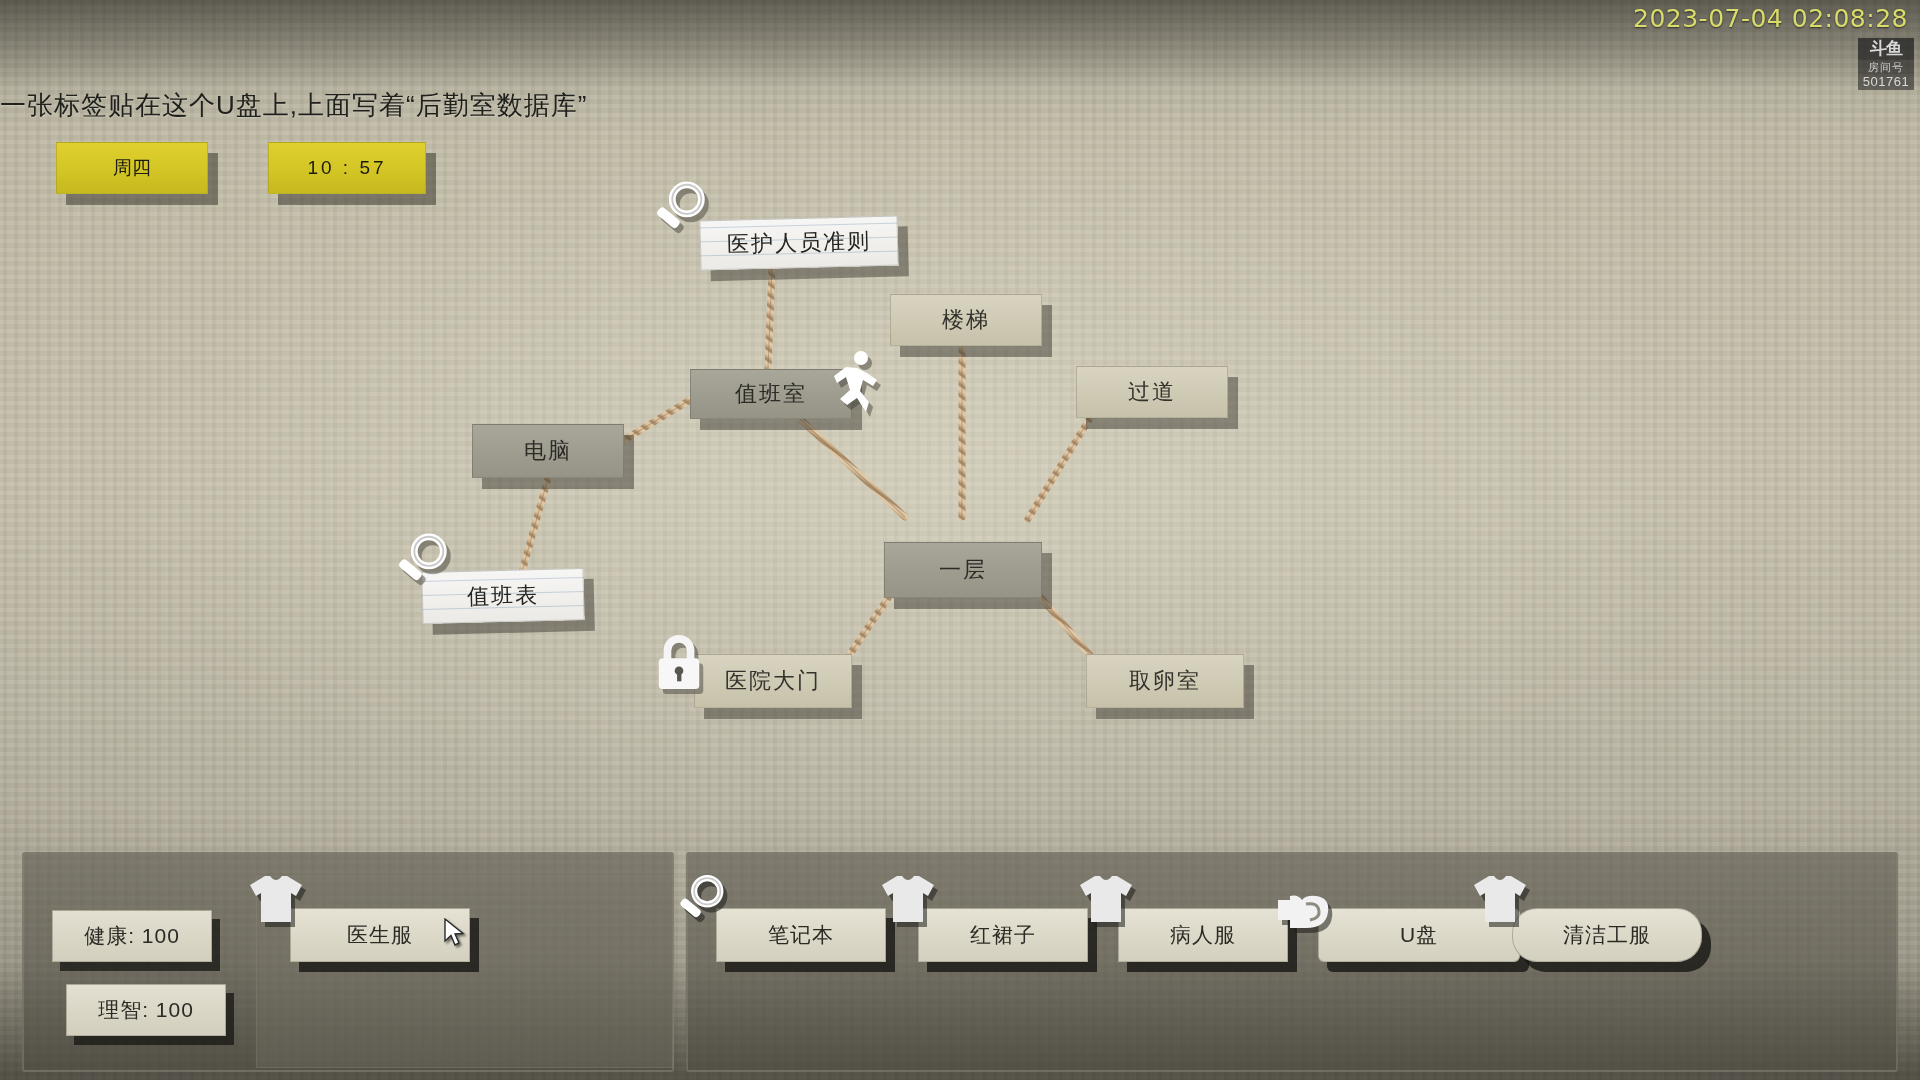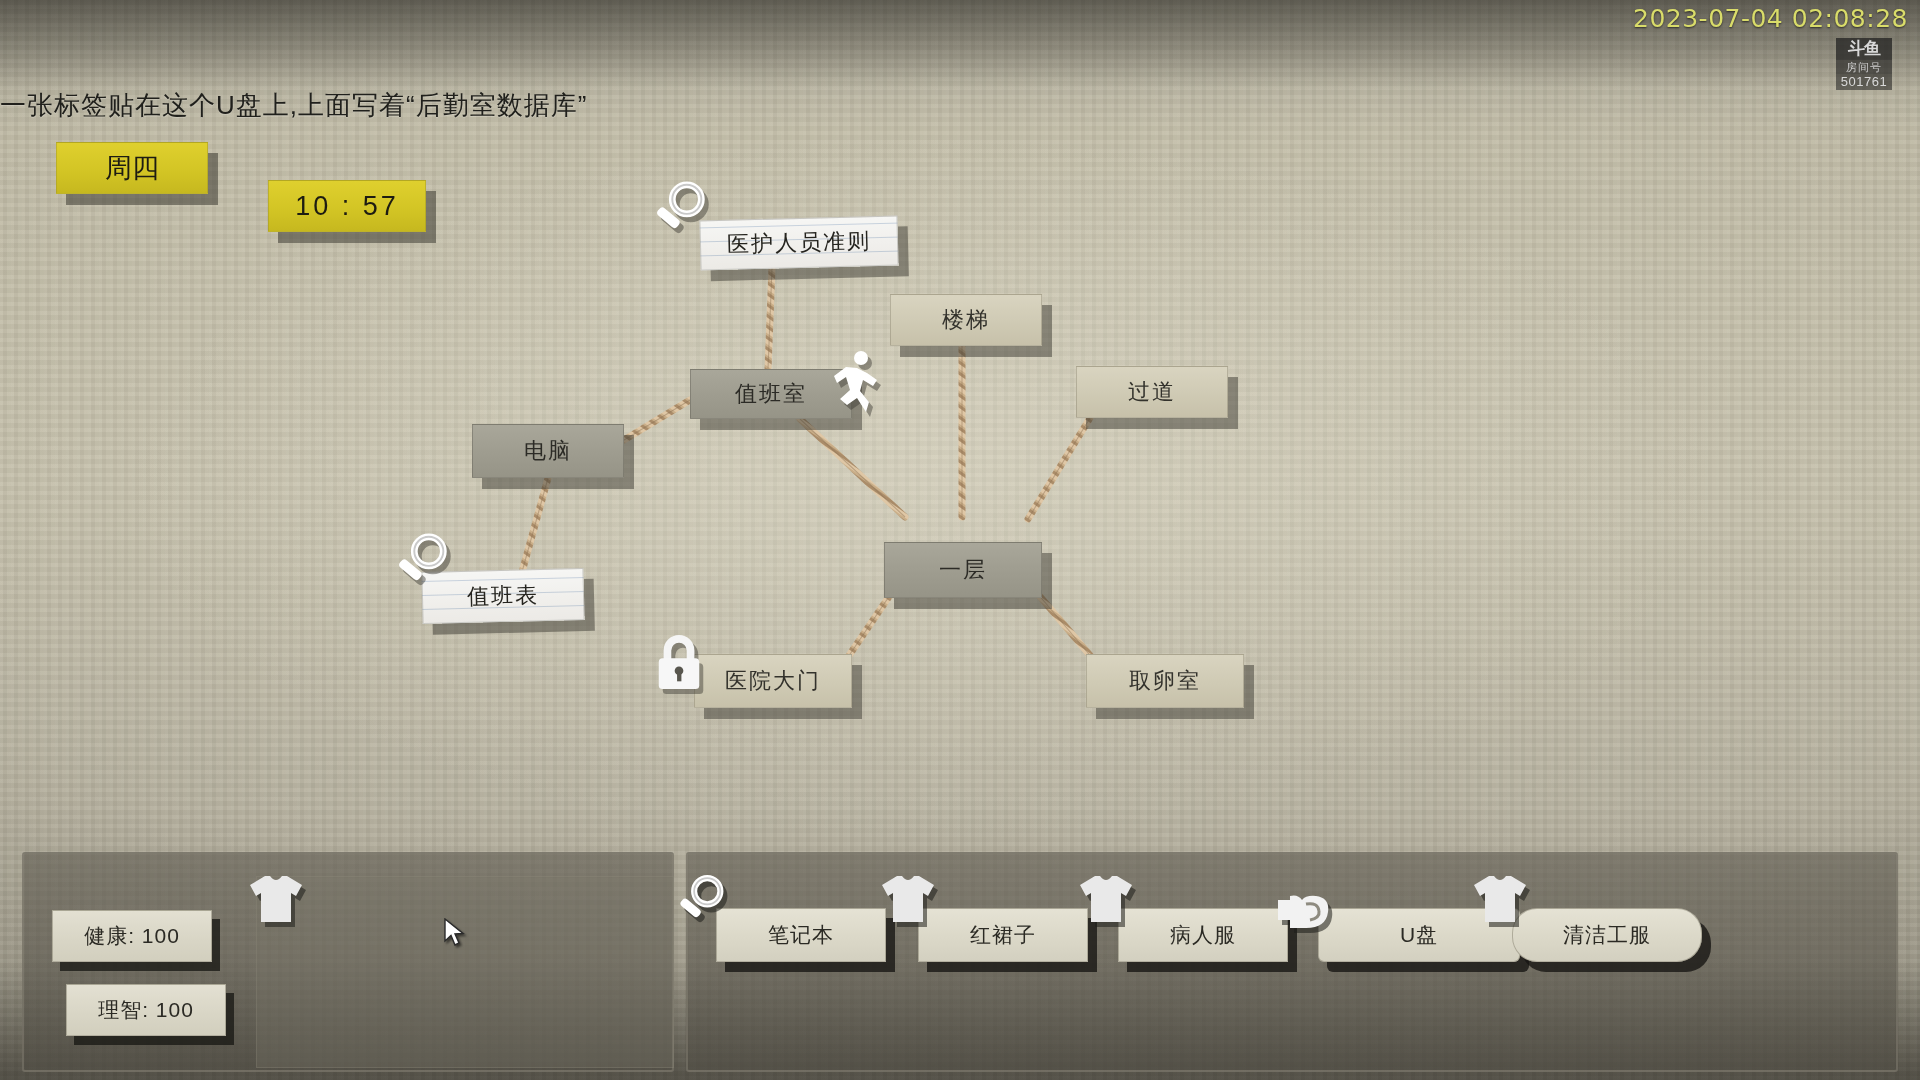--- a/index.html
+++ b/index.html
@@ -39,21 +39,21 @@
 
   
   .timestamp{
     position:absolute; top:4px; right:12px;
     color:#d9dc6a; font-size:25px; letter-spacing:.5px;
     font-family:"DejaVu Sans", sans-serif;
     text-shadow:0 1px 2px rgba(0,0,0,.6);
     z-index:40;
   }
   .watermark{
-    position:absolute; top:38px; right:28px; z-index:40;
+    position:absolute; top:38px; right:6px; z-index:40;
     width:56px; text-align:center;border-radius:14px;
   }
   .wm-logo{
     background:rgba(30,30,30,.72); color:#d8d8d8;
     font-size:17px; line-height:20px; font-weight:bold;
     letter-spacing:-1px; padding:1px 0;
   }
   .wm-label{
     background:rgba(30,30,30,.62); color:#cfcfcf;
     font-size:11px; line-height:14px; letter-spacing:1px;
@@ -69,27 +69,27 @@
     text-align:left; color:#20201c; font-size:26px;
     letter-spacing:1px;
     text-shadow:0 1px 1px rgba(255,255,255,.25);
     z-index:20;
   }
 
   
   .ytag{
     position:absolute; z-index:25;
     background:linear-gradient(180deg,#dfd02e 0%, #d2c424 60%, #c6b81f 100%);
-    color:#1d1c12; font-size:27px;
+    color:#1d1c12; font-size:19px;
     display:flex; align-items:center; justify-content:center;
     box-shadow:10px 11px 0 rgba(60,58,50,.55);
     border:1px solid rgba(160,150,40,.5);
   }
   #tag-weekday{ left:56px;  top:142px; width:152px; height:52px; }
-  #tag-clock  { left:268px; top:142px; width:158px; height:52px; letter-spacing:3px;margin-top:38px; }
+  #tag-clock  { left:268px; top:142px; width:158px; height:52px; letter-spacing:3px; }
 
   
   .node{
     position:absolute; z-index:15;
     display:flex; align-items:center; justify-content:center;
     color:#33322c; font-size:22px; letter-spacing:2px;
     box-shadow:10px 11px 0 rgba(62,60,52,.5);
     cursor:pointer;
   }
   .node.light{
@@ -294,20 +294,21 @@
   </svg>
 
   <div class="hud">
     <div class="equip-pane"></div>
   </div>
   <div class="hud-right"></div>
 
   <div class="chip" id="stat-health">健康: 100</div>
   <div class="chip" id="stat-sanity">理智: 100</div>
 
+  <div class="item" id="item-0">医生服</div>
   <svg class="item-icon" id="iicon-0" viewBox="0 0 56 56">
     <path d="M17 4 L22 4 Q28 12 34 4 L39 4 L54 13 L48 24 L43 21 L43 50 L13 50 L13 21 L8 24 L2 13 Z" fill="#e9e9e9"></path>
   </svg>
 
   <div class="item" id="item-1">笔记本</div>
   <svg class="item-icon" id="iicon-1" viewBox="0 0 64 64">
     <circle cx="38" cy="22" r="15" fill="none" stroke="#ffffff" stroke-width="7"></circle>
     <circle cx="38" cy="22" r="15" fill="none" stroke="#c9c9c9" stroke-width="2"></circle>
     <rect x="6" y="36" width="26" height="10" rx="4" fill="#ffffff" transform="rotate(40 19 41)"></rect>
   </svg>

